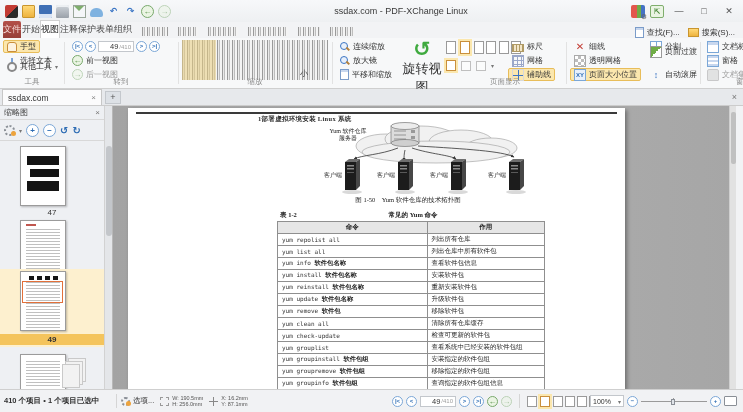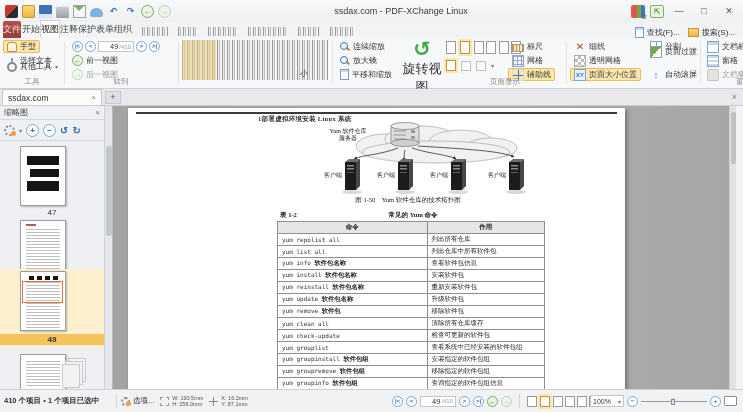--- a/index.html
+++ b/index.html
@@ -264,20 +264,21 @@
     <div class="rbtn dis" style="left:68px;top:30px">
       <span class="garrow dis">→</span>
       <span>后一视图</span>
     </div>
     <div class="grp-label" style="left:68px;width:106px">转到</div>
     <div class="vsep" style="left:178px"></div>
 
     <div class="gl" style="position:absolute;left:182px;top:2px;width:146px;height:40px"></div>
     <div style="position:absolute;left:182px;top:2px;width:34px;height:40px;background:rgba(233,206,128,.55)"></div>
     <div style="position:absolute;left:300px;top:30px;font-size:8px;color:#444">小</div>
+    <div class="grp-label" style="left:182px;width:146px">缩放</div>
     <div class="vsep" style="left:332px"></div>
 
     <div class="rbtn" style="left:336px;top:2px">
       <span class="magic"></span>
       <span>连续缩放</span>
     </div>
     <div class="rbtn" style="left:336px;top:16px">
       <span class="magic"></span>
       <span>放大镜</span>
     </div>

